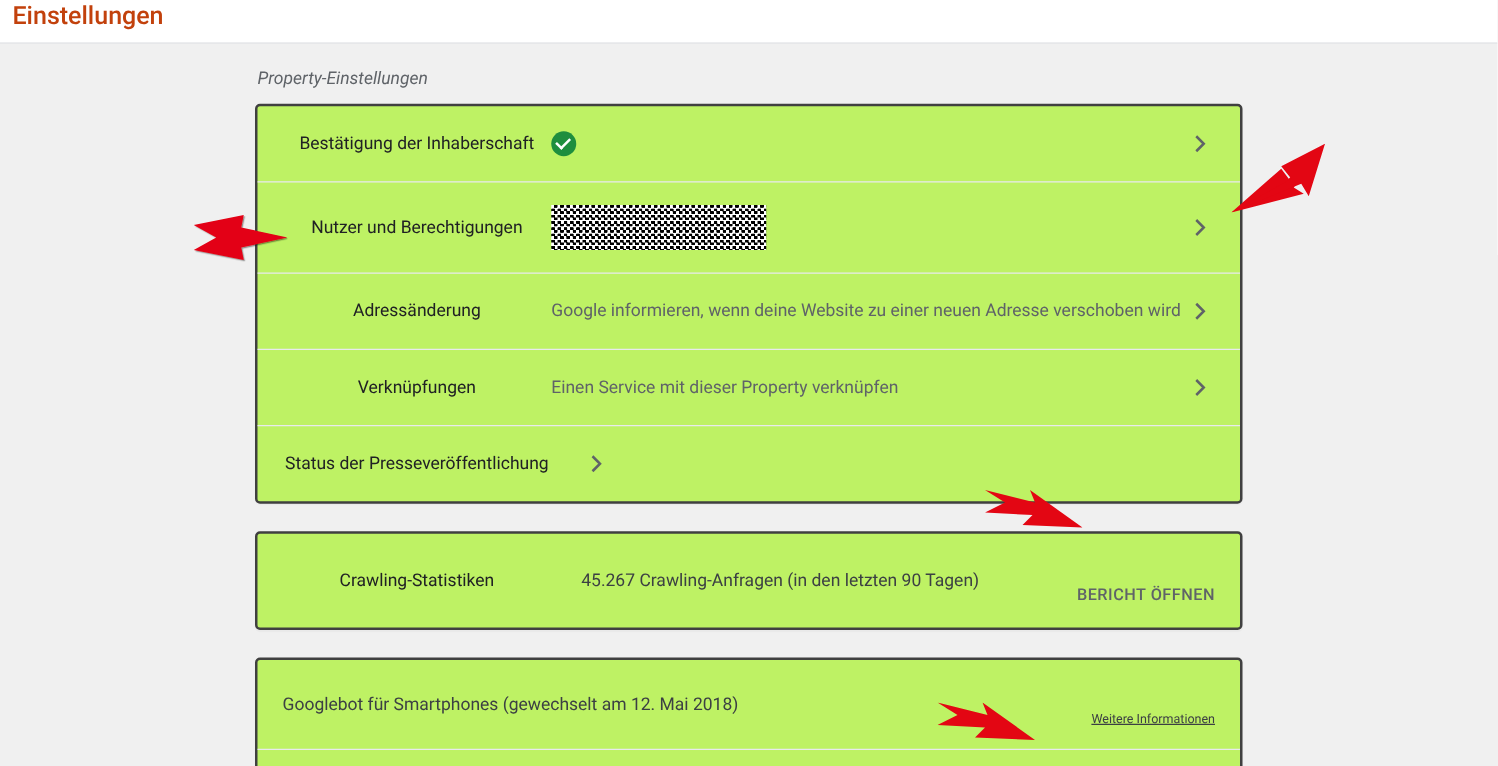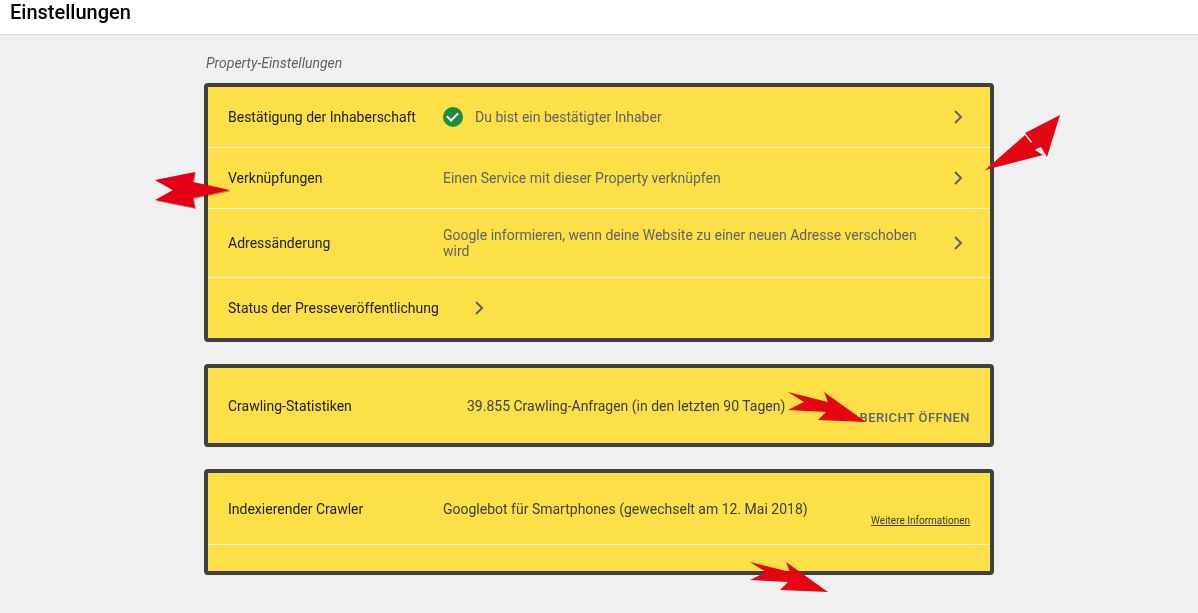--- a/index.html
+++ b/index.html
@@ -10,43 +10,44 @@
     font-size: 14px;
     width: 1198px;
   }
   .header {
     padding: 0 16px 10px 10px;
     border-bottom: 1px solid #dadce0;
   }
   .header h1 {
     font-size: 20px;
     font-weight: 500;
-    color: #000000;
+    color: #c2410c;
   }
   .content {
     background: #f0f0f0;
     padding: 20px 0 0 0;
     min-height: 580px;
   }
   .section {
     width: 790px;
     margin: 0 auto 22px auto;
   }
   .section-title {
     font-size: 14px;
     color: #5f6368;
     margin-bottom: 12px;
     padding-left: 2px;
     font-style: italic;
   }
   .card {
-    background: #fde047;
-    border: 4px solid #404040;
+    background: #bef264;
+    border: 2px solid #404040;
     border-radius: 4px;
     box-shadow: 0 1px 1px rgba(0,0,0,0.03);
+    text-align: center;
   }
   .row {
     display: flex;
     align-items: center;
     padding: 18px 20px;
     border-bottom: 1px solid #e8eaed;
     position: relative;
   }
   .row:last-child { border-bottom: none; gap: 24px; }
   .row-label {
@@ -134,46 +135,56 @@
 <div class="content">
 
   <div class="section">
     <div class="section-title">Property-Einstellungen</div>
     <div class="card">
 
       <div class="row">
         <div class="row-label">Bestätigung der Inhaberschaft</div>
         <div class="row-value">
           <span class="check-icon"></span>
-          <span>Du bist ein bestätigter Inhaber</span>
-        </div>
-        <div class="chevron">
-          <svg width="10" height="14" viewBox="0 0 8 14">
-              <path d="M1 1 L7 7 L1 13" stroke="#5f6368" stroke-width="2" fill="none"></path>
-            </svg>
-        </div>
-      </div>
-
+        </div>
+        <div class="chevron">
+          <svg width="10" height="14" viewBox="0 0 8 14">
+              <path d="M1 1 L7 7 L1 13" stroke="#5f6368" stroke-width="2" fill="none"></path>
+            </svg>
+        </div>
+      </div>
+
+      <div class="row">
+        <div class="row-label">Nutzer und Berechtigungen</div>
+        <div class="row-value">
+          <div class="redacted"></div>
+        </div>
+        <div class="chevron">
+          <svg width="10" height="14" viewBox="0 0 8 14">
+              <path d="M1 1 L7 7 L1 13" stroke="#5f6368" stroke-width="2" fill="none"></path>
+            </svg>
+        </div>
+      </div>
+
+      <div class="row">
+        <div class="row-label">Adressänderung</div>
+        <div class="row-value">
+          <span>Google informieren, wenn deine Website zu einer neuen Adresse verschoben wird</span>
+        </div>
+        <div class="chevron">
+          <svg width="10" height="14" viewBox="0 0 8 14">
+              <path d="M1 1 L7 7 L1 13" stroke="#5f6368" stroke-width="2" fill="none"></path>
+            </svg>
+        </div>
+      </div>
 
       <div class="row">
         <div class="row-label">Verknüpfungen</div>
         <div class="row-value">
           <span>Einen Service mit dieser Property verknüpfen</span>
-        </div>
-        <div class="chevron">
-          <svg width="10" height="14" viewBox="0 0 8 14">
-              <path d="M1 1 L7 7 L1 13" stroke="#5f6368" stroke-width="2" fill="none"></path>
-            </svg>
-        </div>
-      </div>
-
-      <div class="row">
-        <div class="row-label">Adressänderung</div>
-        <div class="row-value">
-          <span>Google informieren, wenn deine Website zu einer neuen Adresse verschoben wird</span>
         </div>
         <div class="chevron">
           <svg width="10" height="14" viewBox="0 0 8 14">
               <path d="M1 1 L7 7 L1 13" stroke="#5f6368" stroke-width="2" fill="none"></path>
             </svg>
         </div>
       </div>
 
       <div class="row">
         <div class="row-label">Status der Presseveröffentlichung</div>
@@ -185,33 +196,32 @@
       </div>
 
     </div>
   </div>
 
   <div class="section">
     <div class="card">
       <div class="row">
         <div class="row-label">Crawling-Statistiken</div>
         <div class="row-value dark">
-          <span>39.855 Crawling-Anfragen (in den letzten 90 Tagen)</span>
+          <span>45.267 Crawling-Anfragen (in den letzten 90 Tagen)</span>
         </div>
         <div class="row-actions">
           <span class="action-link gray">BERICHT ÖFFNEN</span>
         </div>
       </div>
     </div>
   </div>
 
   <div class="section" style="margin-bottom:0;">
     <div class="card">
       <div class="row">
-        <div class="row-label">Indexierender Crawler</div>
         <div class="row-value dark">
           <span>Googlebot für Smartphones (gewechselt am 12. Mai 2018)</span>
         </div>
         <div class="row-actions">
           <span class="more-link">Weitere Informationen</span>
         </div>
       </div>
       <div class="row" style="padding-bottom:8px;">
         
         

